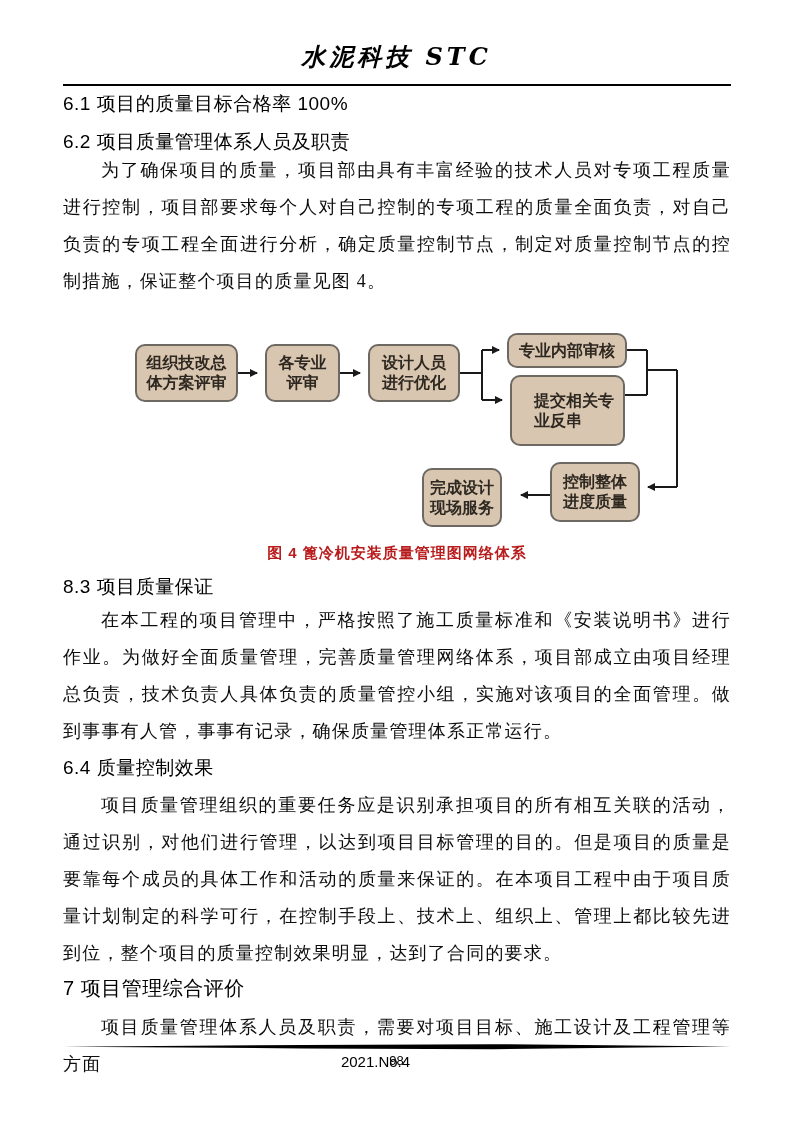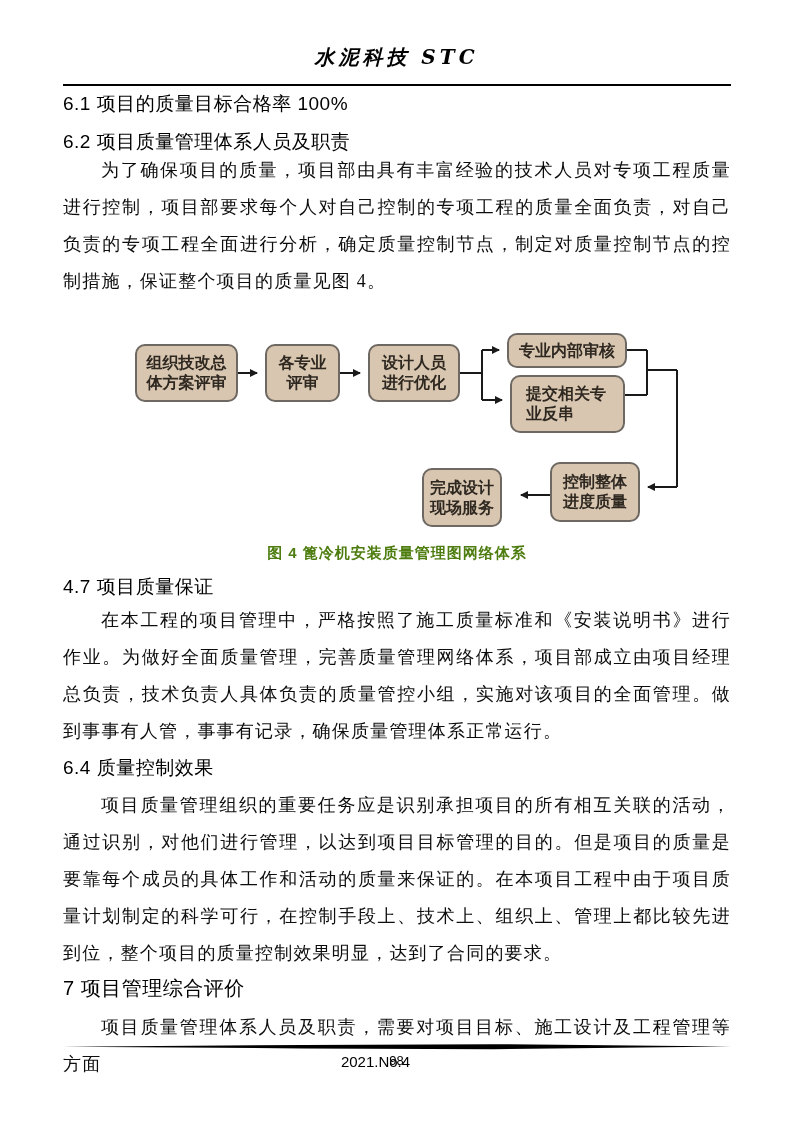--- a/index.html
+++ b/index.html
@@ -11,21 +11,21 @@
     font-family:"Liberation Serif", serif;
     color:#111;
     overflow:hidden;
   }
   
   .journal-title{
     position:absolute;top:40px;left:0;width:100%;
     text-align:center;
     font-family:"DejaVu Serif", serif;
     font-style:italic;font-weight:bold;
-    font-size:20px;line-height:34px;
+    font-size:24px;line-height:34px;
     letter-spacing:4px;color:#000;
   }
   .header-rule{
     position:absolute;left:63px;top:84px;width:668px;height:2px;
     background:#000;
   }
   
   .sec-heading{
     position:absolute;left:63px;width:668px;
     font-family:"Liberation Sans", sans-serif;
@@ -67,31 +67,31 @@
     font-size:16px;line-height:20px;
     color:#2e2821;
     text-align:center;
     white-space:pre-line;
     display:flex;align-items:center;justify-content:center;
   }
   .fb1{left:10px;top:19px;width:103px;height:58px;}
   .fb2{left:140px;top:19px;width:75px;height:58px;}
   .fb3{left:243px;top:19px;width:92px;height:58px;}
   .fb4{left:382px;top:8px;width:120px;height:35px;}
-  .fb5{left:385px;top:50px;width:115px;height:58px;justify-content:flex-start;text-align:left;padding-left:14px;}
+  .fb5{left:385px;top:50px;width:115px;height:71px;justify-content:flex-start;text-align:left;padding-left:22px;}
   .fb6{left:425px;top:137px;width:90px;height:60px;}
   .fb7{left:297px;top:143px;width:80px;height:59px;}
   .flow-arrows{position:absolute;left:0;top:0;width:570px;height:212px;pointer-events:none;}
   .figure-caption{
     position:absolute;left:63px;top:543px;width:668px;
     text-align:center;
     font-family:"Liberation Sans", sans-serif;
     font-weight:bold;
     font-size:15px;line-height:20px;
-    letter-spacing:1px;color:#4d7c0f;
+    letter-spacing:1px;color:#b91c1c;
   }
   
   .footer-rule{position:absolute;left:63px;top:1044px;width:668px;height:6px;}
   .footer-page-number{
     position:absolute;left:0;top:1053px;width:100%;
     text-align:center;
     font-family:"Liberation Sans", sans-serif;
     font-size:13px;color:#000;
   }
   .footer-issue{
@@ -145,21 +145,21 @@
         <path d="M522,25 V70"></path>
         <path d="M522,45 H552"></path>
         <path d="M552,45 V162"></path>
         <path d="M552,162 H523" marker-end="url(#arr)"></path>
         <path d="M425,170 H396" marker-end="url(#arr)"></path>
       </g>
     </svg>
   </div>
   <div class="figure-caption">图 4  篦冷机安装质量管理图网络体系</div>
 
-  <div class="sec-heading h63">4.7 项目质量保证</div>
+  <div class="sec-heading h63">8.3 项目质量保证</div>
   <p class="body-para p63">在本工程的项目管理中，严格按照了施工质量标准和《安装说明书》进行作业。为做好全面质量管理，完善质量管理网络体系，项目部成立由项目经理总负责，技术负责人具体负责的质量管控小组，实施对该项目的全面管理。做到事事有人管，事事有记录，确保质量管理体系正常运行。</p>
 
   <div class="sec-heading h64">6.4  质量控制效果</div>
   <p class="body-para p64">项目质量管理组织的重要任务应是识别承担项目的所有相互关联的活动，通过识别，对他们进行管理，以达到项目目标管理的目的。但是项目的质量是要靠每个成员的具体工作和活动的质量来保证的。在本项目工程中由于项目质量计划制定的科学可行，在控制手段上、技术上、组织上、管理上都比较先进到位，整个项目的质量控制效果明显，达到了合同的要求。</p>
 
   <div class="sec-heading h7">7  项目管理综合评价</div>
   <p class="body-para p7">项目质量管理体系人员及职责，需要对项目目标、施工设计及工程管理等方面</p>
 
   <svg class="footer-rule" viewBox="0 0 668 6" preserveAspectRatio="none" xmlns="http://www.w3.org/2000/svg">
     <polygon points="0,2.8 240,0.9 430,0.2 668,2.4 430,5.2 240,4.4" fill="#000"></polygon>

